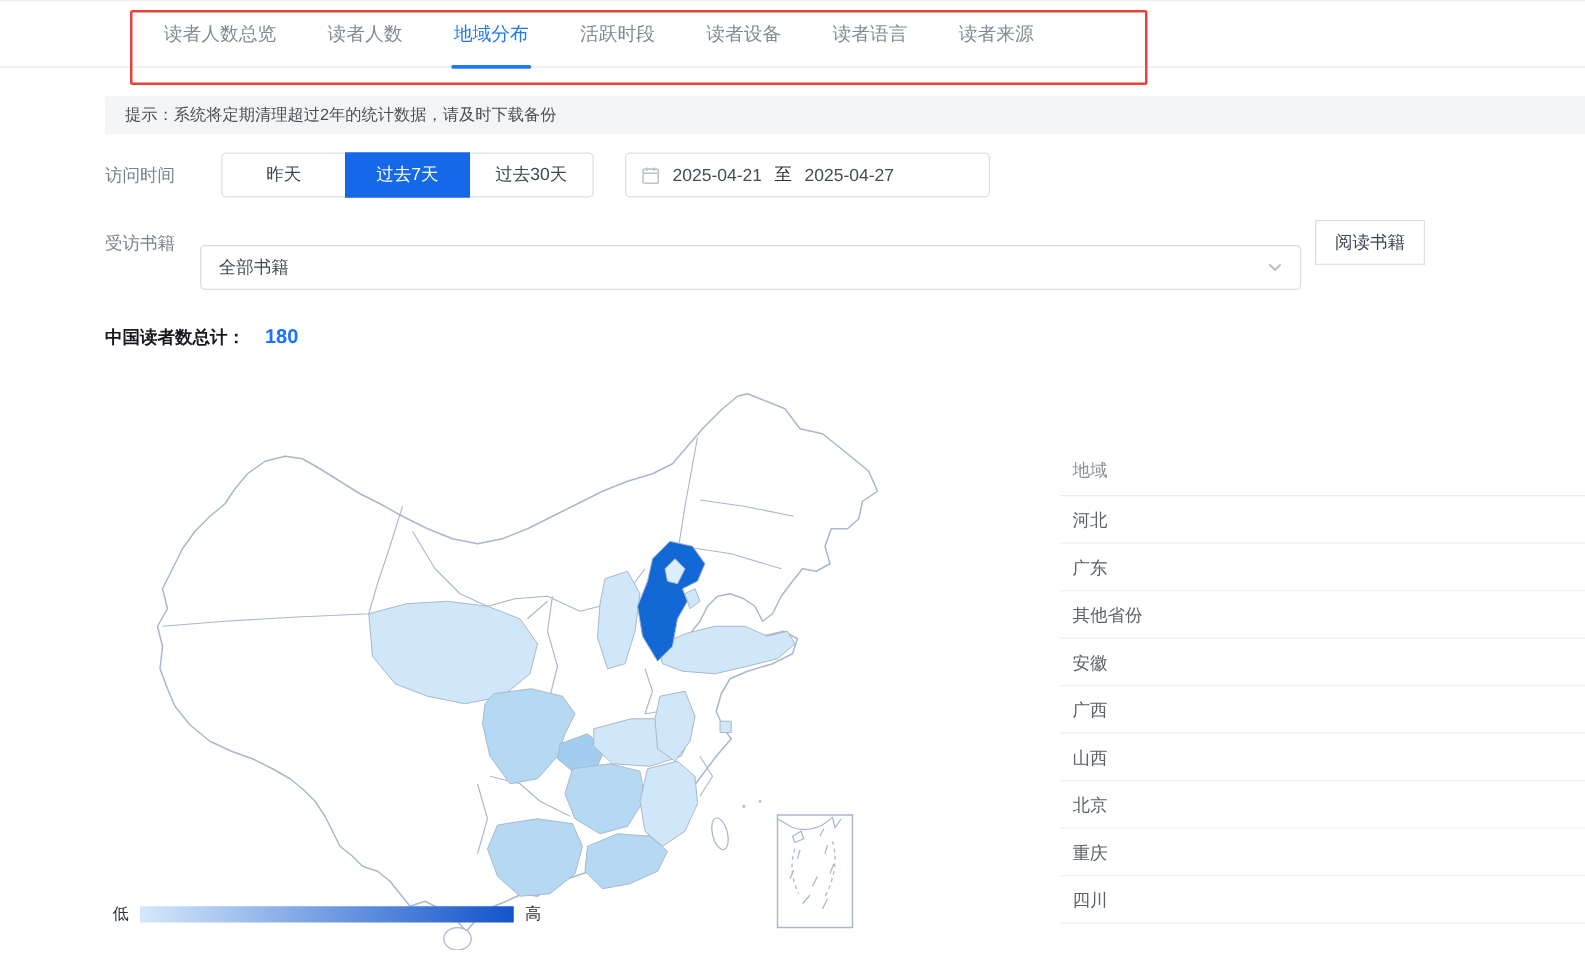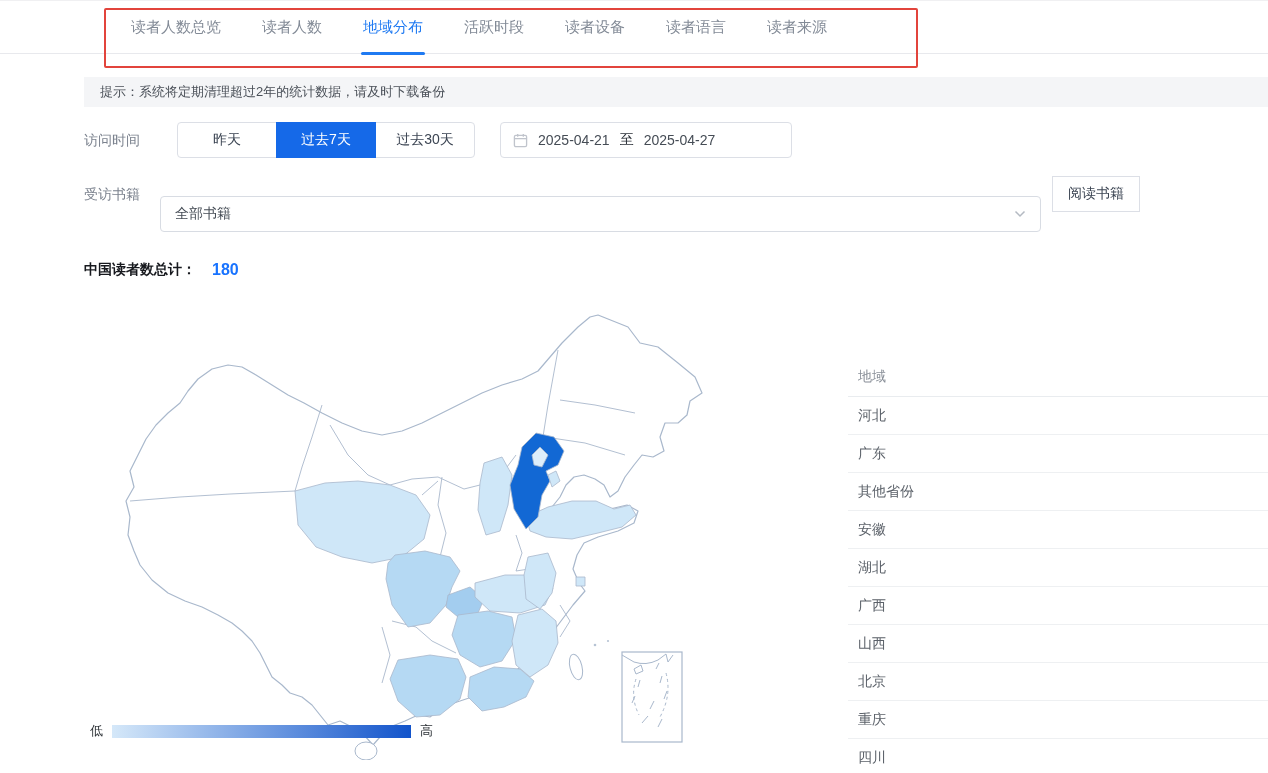--- a/index.html
+++ b/index.html
@@ -74,21 +74,21 @@
   .legend { position:absolute; left:90px; top:722px; display:flex; align-items:center; gap:9px; }
   .legend .ltext { font-size:13px; color:#2e3338; }
   .legend .bar { width:299px; height:13px;
     background:linear-gradient(90deg, var(--legend-start), var(--legend-end)); }
 
   
   .rtable { position:absolute; left:848px; top:356px; right:0; }
   .thead { height:41px; line-height:41px; padding-left:10px; font-size:14px;
     color:#8a9099; border-bottom:1px solid #e9ecef; }
   .trow { height:38px; line-height:38px; padding-left:10px; font-size:14px;
-    color:#5b6169; border-bottom:1px solid #eef0f2;font-family:Liberation Mono, monospace; }
+    color:#5b6169; border-bottom:1px solid #eef0f2; }
 </style>
 </head>
 <body>
 
 <div class="page">
 
   <div class="tabbar">
     <div class="tabs">
         <div class="tab">
           <span>读者人数总览</span>
@@ -201,21 +201,20 @@
     <span class="ltext">高</span>
   </div>
 
   <aside class="rtable">
     <div class="thead">地域</div>
     <div>
         <div class="trow">河北</div>
         <div class="trow">广东</div>
         <div class="trow">其他省份</div>
         <div class="trow">安徽</div>
-        <div class="trow">湖北</div>
         <div class="trow">广西</div>
         <div class="trow">山西</div>
         <div class="trow">北京</div>
         <div class="trow">重庆</div>
         <div class="trow">四川</div>
       </div>
   </aside>
 
 </div>
 

